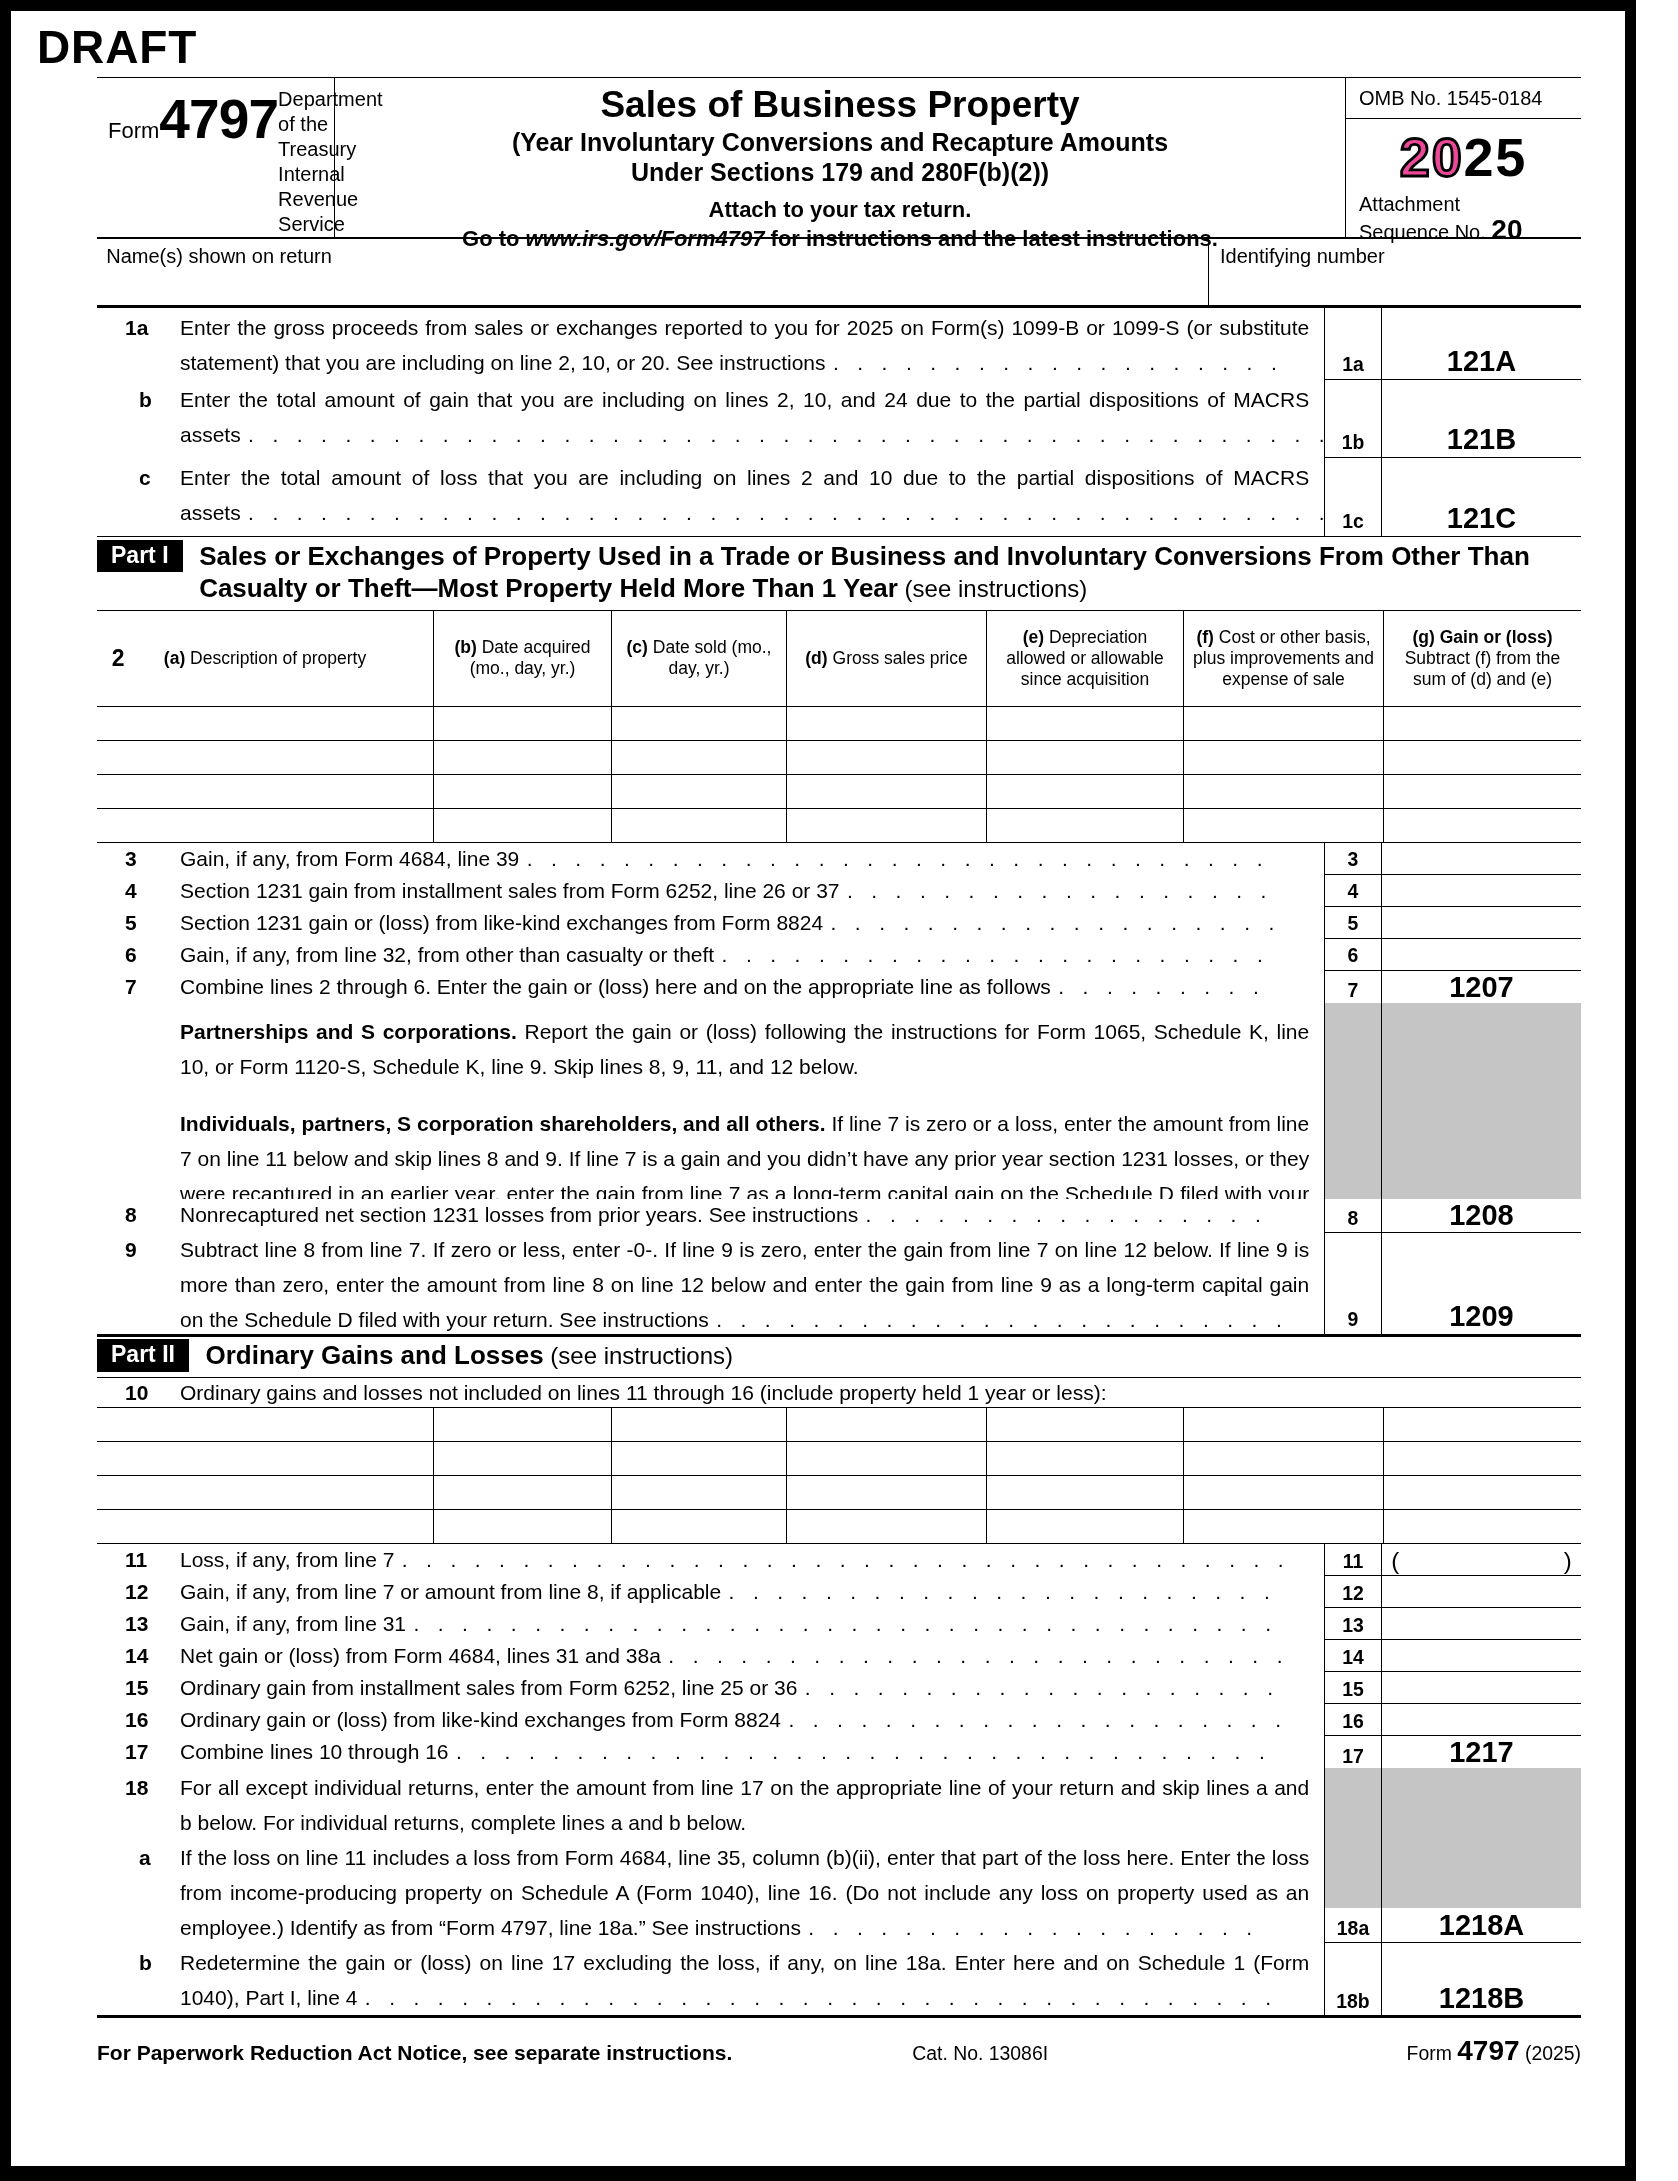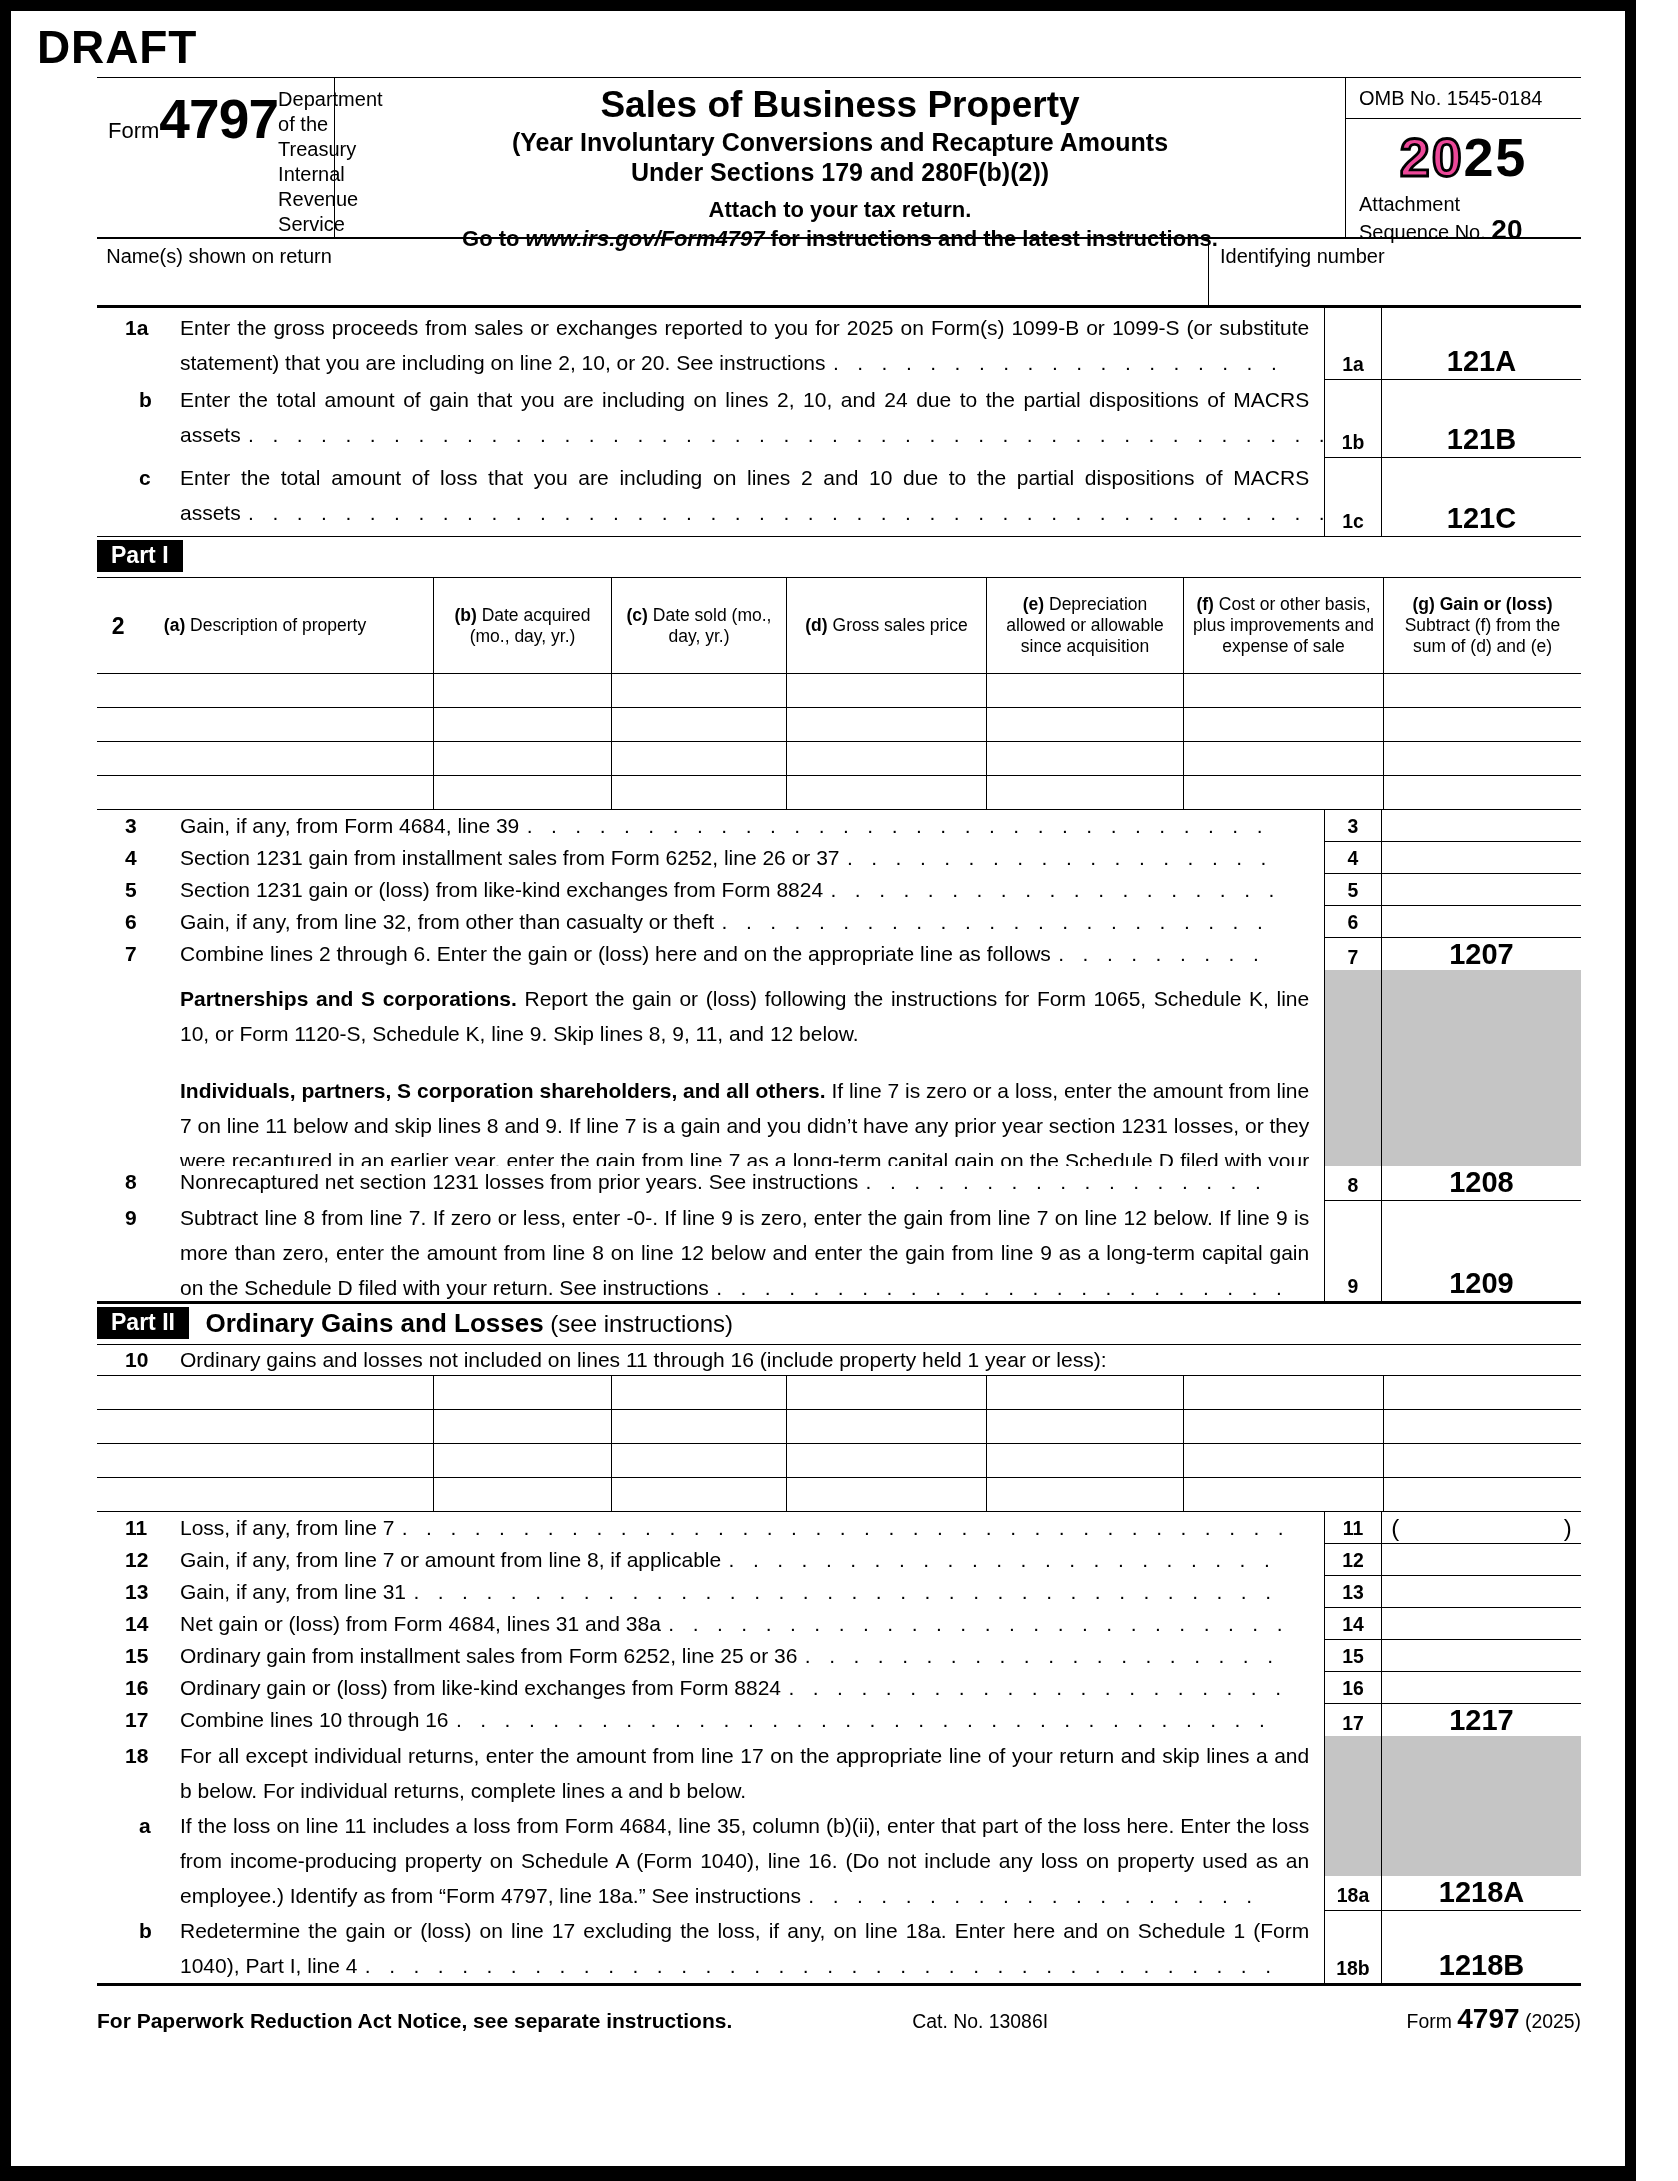--- a/index.html
+++ b/index.html
@@ -164,20 +164,21 @@
           </div>
         <div class="vrow nb">
             <div class="bnum">1c</div>
             <div class="bval">121C</div>
           </div>
       </div>
     </div>
 
     <div class="pbar">
       <span class="plabel">Part I</span>
+      <span class="ptitle"><span>Sales or Exchanges of Property Used in a Trade or Business and Involuntary Conversions From Other Than Casualty or Theft—Most Property Held More Than 1 Year</span><span class="note"> (see instructions)</span></span>
     </div>
 
     <div class="ehead">
       <div class="ehc">
           <span class="tno">2</span>
           <span><b>(a)</b><span> Description of property</span></span>
         </div>
       <div class="ehc">
           <span><b>(b)</b><span> Date acquired (mo., day, yr.)</span></span>
         </div>

